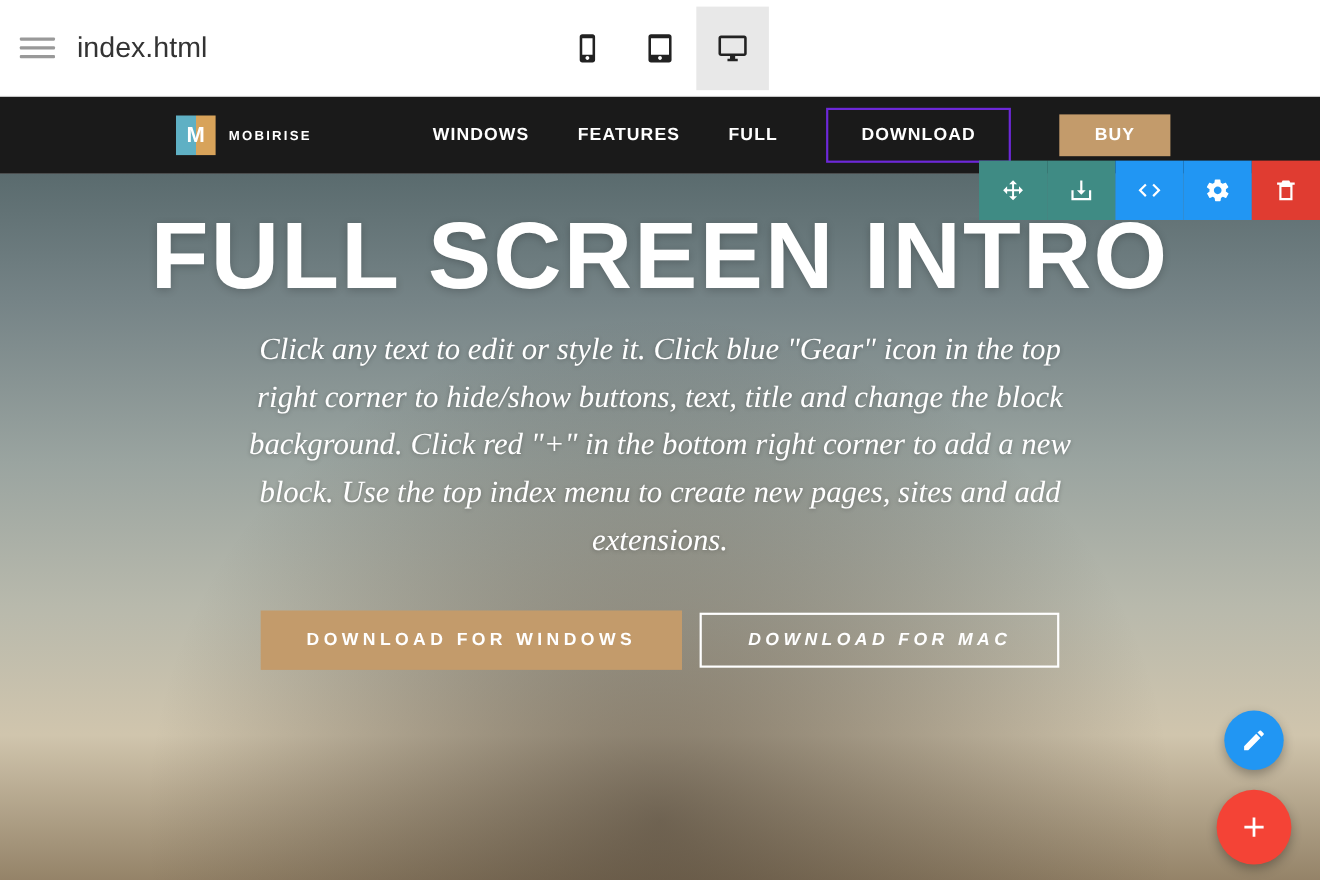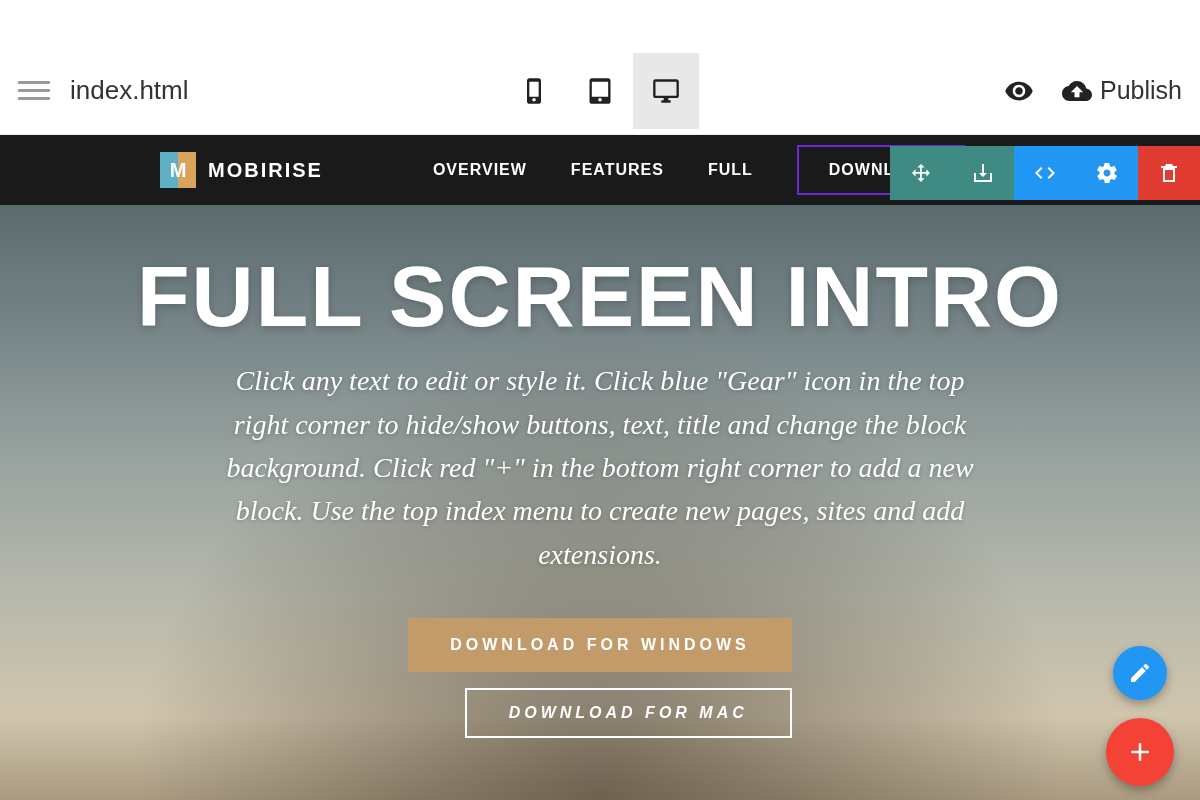--- a/index.html
+++ b/index.html
@@ -1,46 +1,46 @@
 <!DOCTYPE html>
 <html><head>
 <meta charset="utf-8">
 <style>
 * { margin: 0; padding: 0; box-sizing: border-box; }
 body { font-family: -apple-system, Helvetica, Arial, sans-serif; width: 1200px; height: 800px; overflow: hidden; position: relative; }
 
-.topbar { height: 88px; background: #fff; display: flex; align-items: center; padding: 0 18px; border-bottom: 1px solid #eee; margin-top: 47px; }
+.topbar { height: 88px; background: #fff; display: flex; align-items: center; padding: 0 18px; border-bottom: 1px solid #eee; }
 .topbar .hamburger { width: 32px; height: 32px; display: flex; flex-direction: column; justify-content: center; gap: 5px; cursor: pointer; margin-right: 20px; }
 .topbar .hamburger span { height: 3px; background: #999; border-radius: 1px; }
 .topbar .filename { font-size: 26px; color: #333; flex: 0 0 auto; }
 .topbar .spacer { flex: 1; }
 .topbar .devices { display: flex; position: absolute; left: 50%; transform: translateX(-50%); }
 .topbar .device { width: 66px; height: 76px; display: flex; align-items: center; justify-content: center; cursor: pointer; }
 .topbar .device.active { background: #e8e8e8; }
 .topbar .device svg { width: 28px; height: 28px; fill: #222; }
 .topbar .right-actions { display: flex; align-items: center; gap: 28px; }
 .topbar .right-actions svg { width: 30px; height: 30px; fill: #222; cursor: pointer; }
 .topbar .publish { display: flex; align-items: center; gap: 8px; cursor: pointer; font-size: 25px; color: #333; }
 
 .sitebar { height: 70px; background: #1a1a1a; display: flex; align-items: center; padding: 0 0 0 160px; }
 .sitebar .logo { display: flex; align-items: center; gap: 12px; }
 .sitebar .logo-icon { width: 36px; height: 36px; background: linear-gradient(90deg,#5fb0c4 50%, #d8a35a 50%); display: flex; align-items: center; justify-content: center; color: #fff; font-weight: bold; font-size: 20px; position: relative; }
 .sitebar .logo-icon::before, .sitebar .logo-icon::after { content: ''; position: absolute; background: #d8a35a; }
-.sitebar .logo-text { color: #fff; font-weight: 800; letter-spacing: 2px; font-size: 20px; }
+.sitebar .logo-text { color: #fff; font-weight: 800; letter-spacing: 2px; font-size: 12px; }
 .sitebar .nav { display: flex; gap: 44px; margin-left: 110px; align-items: center; }
 .sitebar .nav-link { color: #fff; font-weight: 700; font-size: 16px; letter-spacing: 1px; cursor: pointer; }
 .sitebar .btn-outline { border: 2px solid #6d28d9; color: #fff; padding: 14px 30px; font-weight: 700; font-size: 16px; letter-spacing: 1px; cursor: pointer; }
 .sitebar .btn-buy { background: #c39b6b; color: #fff; padding: 10px 32px; font-weight: 700; font-size: 16px; letter-spacing: 1px; cursor: pointer; }
 
 .hero { height: 654px; position: relative; background: linear-gradient(180deg, #5a6b6e 0%, #768487 18%, #9aa4a0 40%, #b8b9ac 60%, #d0c5ad 78%, #8f7d62 100%); display: flex; flex-direction: column; align-items: center; padding-top: 30px; }
 .hero::after { content: ''; position: absolute; inset: 0; background: radial-gradient(ellipse at 50% 90%, rgba(60,50,40,0.55), transparent 55%); pointer-events: none; }
 .hero > * { position: relative; z-index: 2; }
-.hero h1 { color: #fff; font-size: 86px; font-weight: 800; letter-spacing: 2px; text-align: center; line-height: 1.05; text-shadow: 0 2px 8px rgba(0,0,0,0.2); margin-top: 16px; }
+.hero h1 { color: #fff; font-size: 86px; font-weight: 800; letter-spacing: 2px; text-align: center; line-height: 1.05; text-shadow: 0 2px 8px rgba(0,0,0,0.2); }
 .hero .subtitle { color: #fff; font-family: Georgia, serif; font-style: italic; font-size: 28px; text-align: center; max-width: 780px; line-height: 1.55; margin-top: 18px; text-shadow: 0 1px 4px rgba(0,0,0,0.25); }
-.hero .cta-group { display: flex; flex-direction: column; gap: 16px; margin-top: 42px; align-items: flex-end; }
+.hero .cta-group { display: flex; flex-direction: row; gap: 16px; margin-top: 42px; align-items: center; }
 .hero .cta-primary { background: #c39b6b; color: #fff; padding: 18px 42px; font-weight: 700; letter-spacing: 4px; font-size: 16px; cursor: pointer; }
 .hero .cta-outline { border: 2px solid #fff; color: #fff; padding: 14px 42px; font-weight: 700; letter-spacing: 4px; font-size: 16px; cursor: pointer; font-style: italic; }
 
 .block-toolbar { position: absolute; top: 146px; right: 0; display: flex; z-index: 5; }
 .block-toolbar .tbtn { width: 62px; height: 54px; display: flex; align-items: center; justify-content: center; cursor: pointer; }
 .block-toolbar .tbtn svg { width: 24px; height: 24px; fill: #fff; }
 .tbtn.move { background: #3f8b84; }
 .tbtn.save { background: #3f8b84; }
 .tbtn.code { background: #2196f3; }
 .tbtn.gear { background: #2196f3; }
@@ -73,40 +73,29 @@
       <svg viewBox="0 0 24 24">
           <path d="M19 1H5c-1.1 0-2 .9-2 2v18c0 1.1.9 2 2 2h14c1.1 0 2-.9 2-2V3c0-1.1-.9-2-2-2zm-7 20c-.8 0-1.5-.7-1.5-1.5S11.2 18 12 18s1.5.7 1.5 1.5S12.8 21 12 21zm7-4H5V4h14v13z"></path>
         </svg>
     </div>
     <div class="device active">
       <svg viewBox="0 0 24 24">
           <path d="M21 2H3c-1.1 0-2 .9-2 2v12c0 1.1.9 2 2 2h7v2H8v2h8v-2h-2v-2h7c1.1 0 2-.9 2-2V4c0-1.1-.9-2-2-2zm0 14H3V4h18v12z"></path>
         </svg>
     </div>
   </div>
-  <div class="right-actions">
-    <svg viewBox="0 0 24 24">
-        <path d="M12 4.5C7 4.5 2.7 7.6 1 12c1.7 4.4 6 7.5 11 7.5s9.3-3.1 11-7.5C21.3 7.6 17 4.5 12 4.5zM12 17c-2.8 0-5-2.2-5-5s2.2-5 5-5 5 2.2 5 5-2.2 5-5 5zm0-8c-1.7 0-3 1.3-3 3s1.3 3 3 3 3-1.3 3-3-1.3-3-3-3z"></path>
-      </svg>
-    <div class="publish">
-      <svg viewBox="0 0 24 24">
-          <path d="M19.4 10c-.7-3.4-3.7-6-7.4-6-2.9 0-5.4 1.6-6.6 4C2.3 8.4 0 10.9 0 14c0 3.3 2.7 6 6 6h13c2.8 0 5-2.2 5-5 0-2.6-2.1-4.8-4.6-5zM14 13v4h-4v-4H7l5-5 5 5h-3z"></path>
-        </svg>
-      <span>Publish</span>
-    </div>
-  </div>
 </div>
 
 <div class="sitebar">
   <div class="logo">
     <div class="logo-icon">M</div>
     <div class="logo-text">MOBIRISE</div>
   </div>
   <div class="nav">
-    <div class="nav-link">OVERVIEW</div>
+    <div class="nav-link">WINDOWS</div>
     <div class="nav-link">FEATURES</div>
     <div class="nav-link">FULL</div>
     <div class="btn-outline">DOWNLOAD</div>
     <div class="btn-buy">BUY</div>
   </div>
 </div>
 
 <div class="hero">
   <h1>FULL SCREEN INTRO</h1>
   <div class="subtitle">Click any text to edit or style it. Click blue "Gear" icon in the top right corner to hide/show buttons, text, title and change the block background. Click red "+" in the bottom right corner to add a new block. Use the top index menu to create new pages, sites and add extensions.</div>

